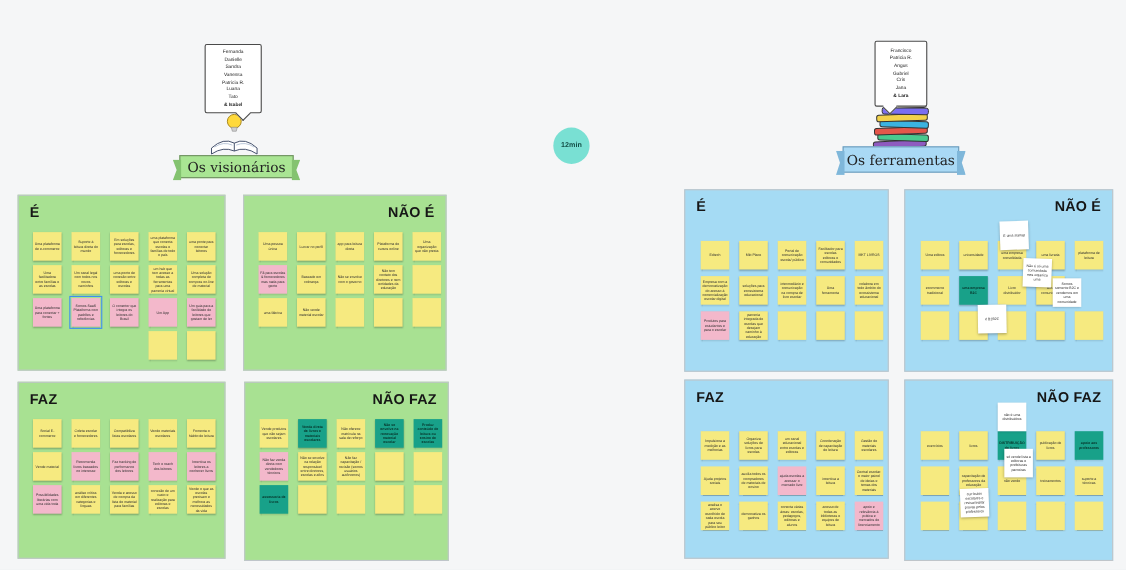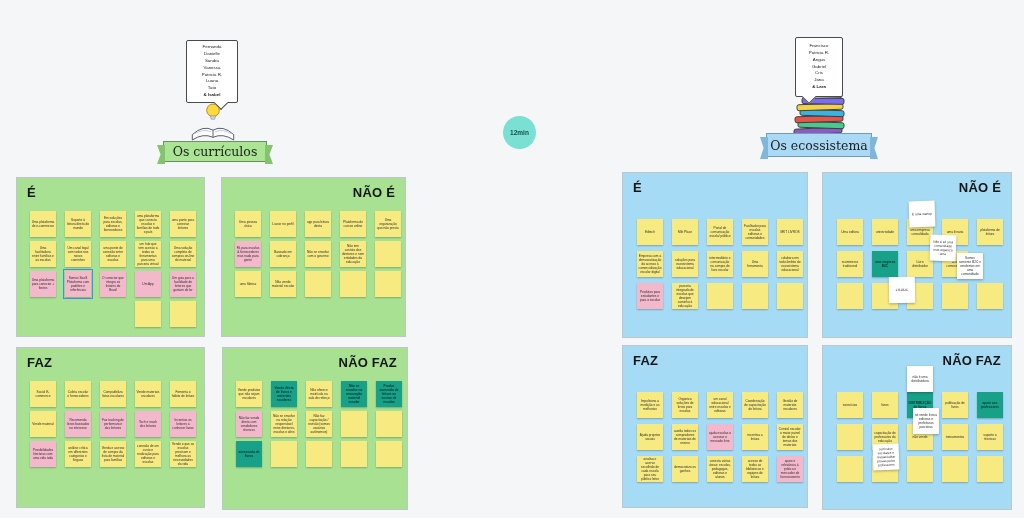--- a/index.html
+++ b/index.html
@@ -89,21 +89,21 @@
         <path d="M27 17 L33 17 L32 21 L28 21 Z" fill="#cfcfcf" stroke="#8a8a8a" stroke-width="0.6"></path>
       </g>
       <g>
         <path d="M7 38 Q19 27 30 33 Q41 27 53 38 L53 44 Q41 36 30 41 Q19 36 7 44 Z" fill="#ffffff" stroke="#44506b" stroke-width="1"></path>
         <line x1="30" y1="33" x2="30" y2="41" stroke="#44506b" stroke-width="1"></line>
         <path d="M10 37 Q19 31 28 35 M32 35 Q41 31 50 37" stroke="#9db0c8" stroke-width="0.7" fill="none"></path>
       </g>
     </svg>
   </div>
   <div class="banner banner-green">
-    <span>Os currículos</span>
+    <span>Os visionários</span>
   </div>
 
   <div class="bubble bubble-right">
     <div class="names">
         <div class="name-line">Francisco</div>
         <div class="name-line">Patricia R.</div>
         <div class="name-line">Angus</div>
         <div class="name-line">Gabriel</div>
         <div class="name-line">Cris</div>
         <div class="name-line">Jana</div>
@@ -117,21 +117,21 @@
         <rect x="12" y="32" width="46" height="6" rx="2" fill="#49c98f" transform="rotate(2 35 35)"></rect>
         <rect x="9" y="26" width="48" height="6" rx="2" fill="#e4564a" transform="rotate(-2 33 29)"></rect>
         <rect x="14" y="20" width="44" height="6" rx="2" fill="#3bb3e0" transform="rotate(2 36 23)"></rect>
         <rect x="11" y="14" width="46" height="6" rx="2" fill="#f2d24b" transform="rotate(-2 34 17)"></rect>
         <rect x="16" y="8" width="42" height="6" rx="2" fill="#7a6ef0" transform="rotate(1 37 11)"></rect>
         <rect x="18" y="3" width="38" height="5" rx="2" fill="#fdf6e3" transform="rotate(-1 37 5)"></rect>
       </g>
     </svg>
   </div>
   <div class="banner banner-blue">
-    <span>Os ecossistema</span>
+    <span>Os ferramentas</span>
   </div>
 
   <div class="timer">
     <span>12min</span>
   </div>
 
   <div class="panel green p-g0q0">
     <span class="panel-title left">É</span>
     <div class="notes">
         <div class="note yellow" style="left: 13px; top: 33px;">

